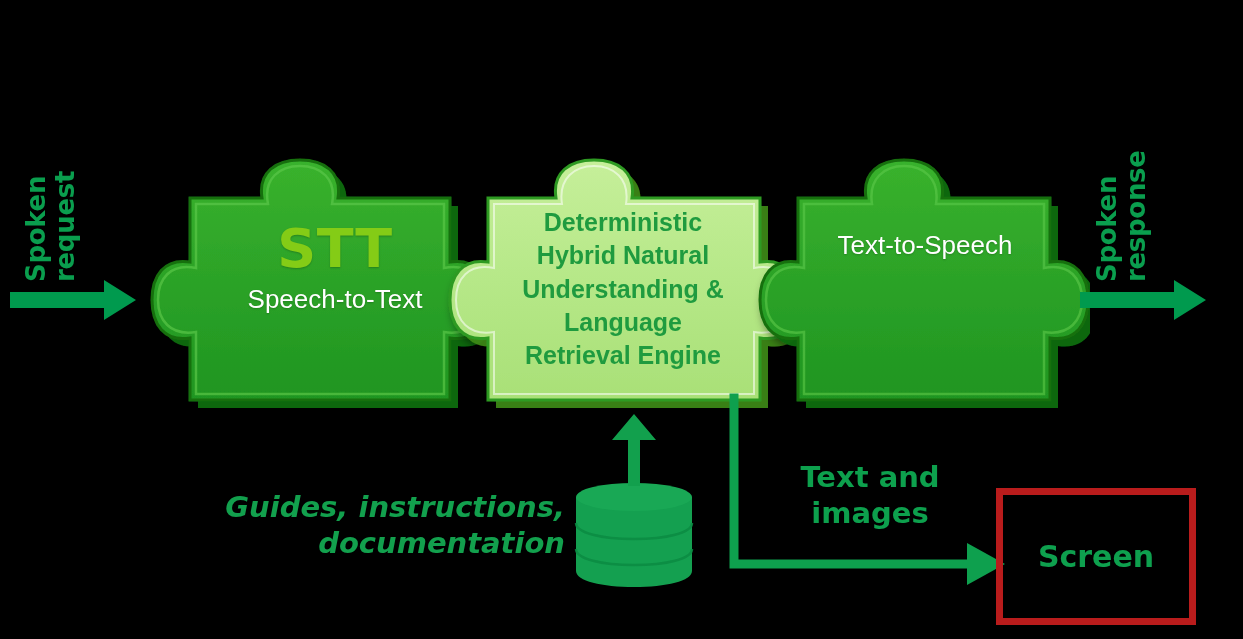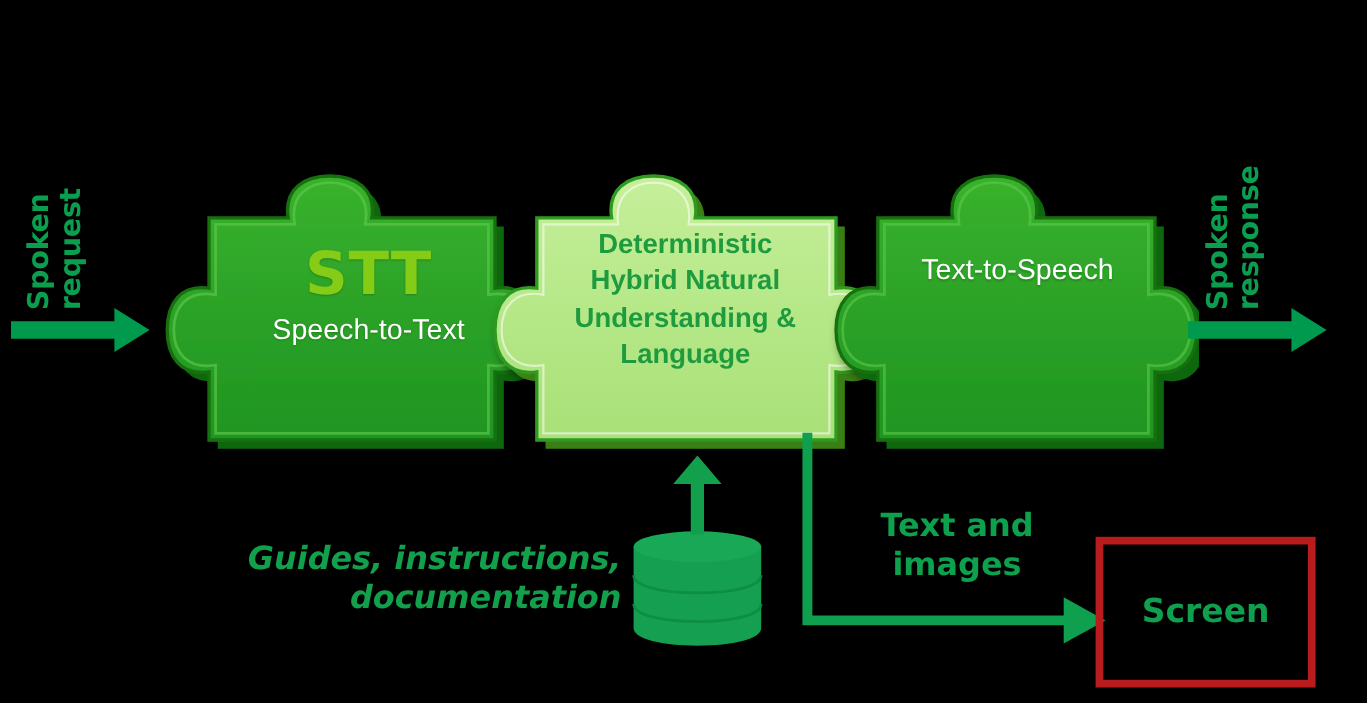--- a/index.html
+++ b/index.html
@@ -250,20 +250,21 @@
   <div class="piece-label" style="left:190px; top:222px; width:290px;">
     <div class="piece-title">STT</div>
     <div class="piece-sub">Speech-to-Text</div>
   </div>
 
   <div id="center-text">
     <span>Deterministic</span>
     <span>Hybrid Natural</span>
     <span>Understanding &amp;</span>
     <span>Language</span>
+    <span>Retrieval Engine</span>
   </div>
 
   <div class="piece-label" style="left:780px; top:222px; width:290px;">
     <div class="piece-sub">Text-to-Speech</div>
   </div>
 
   <div class="vlabel" id="out-label" style="left:1093px; top:282px;">
     <span class="l1">Spoken</span>
     <span class="l2">response</span>
   </div>

